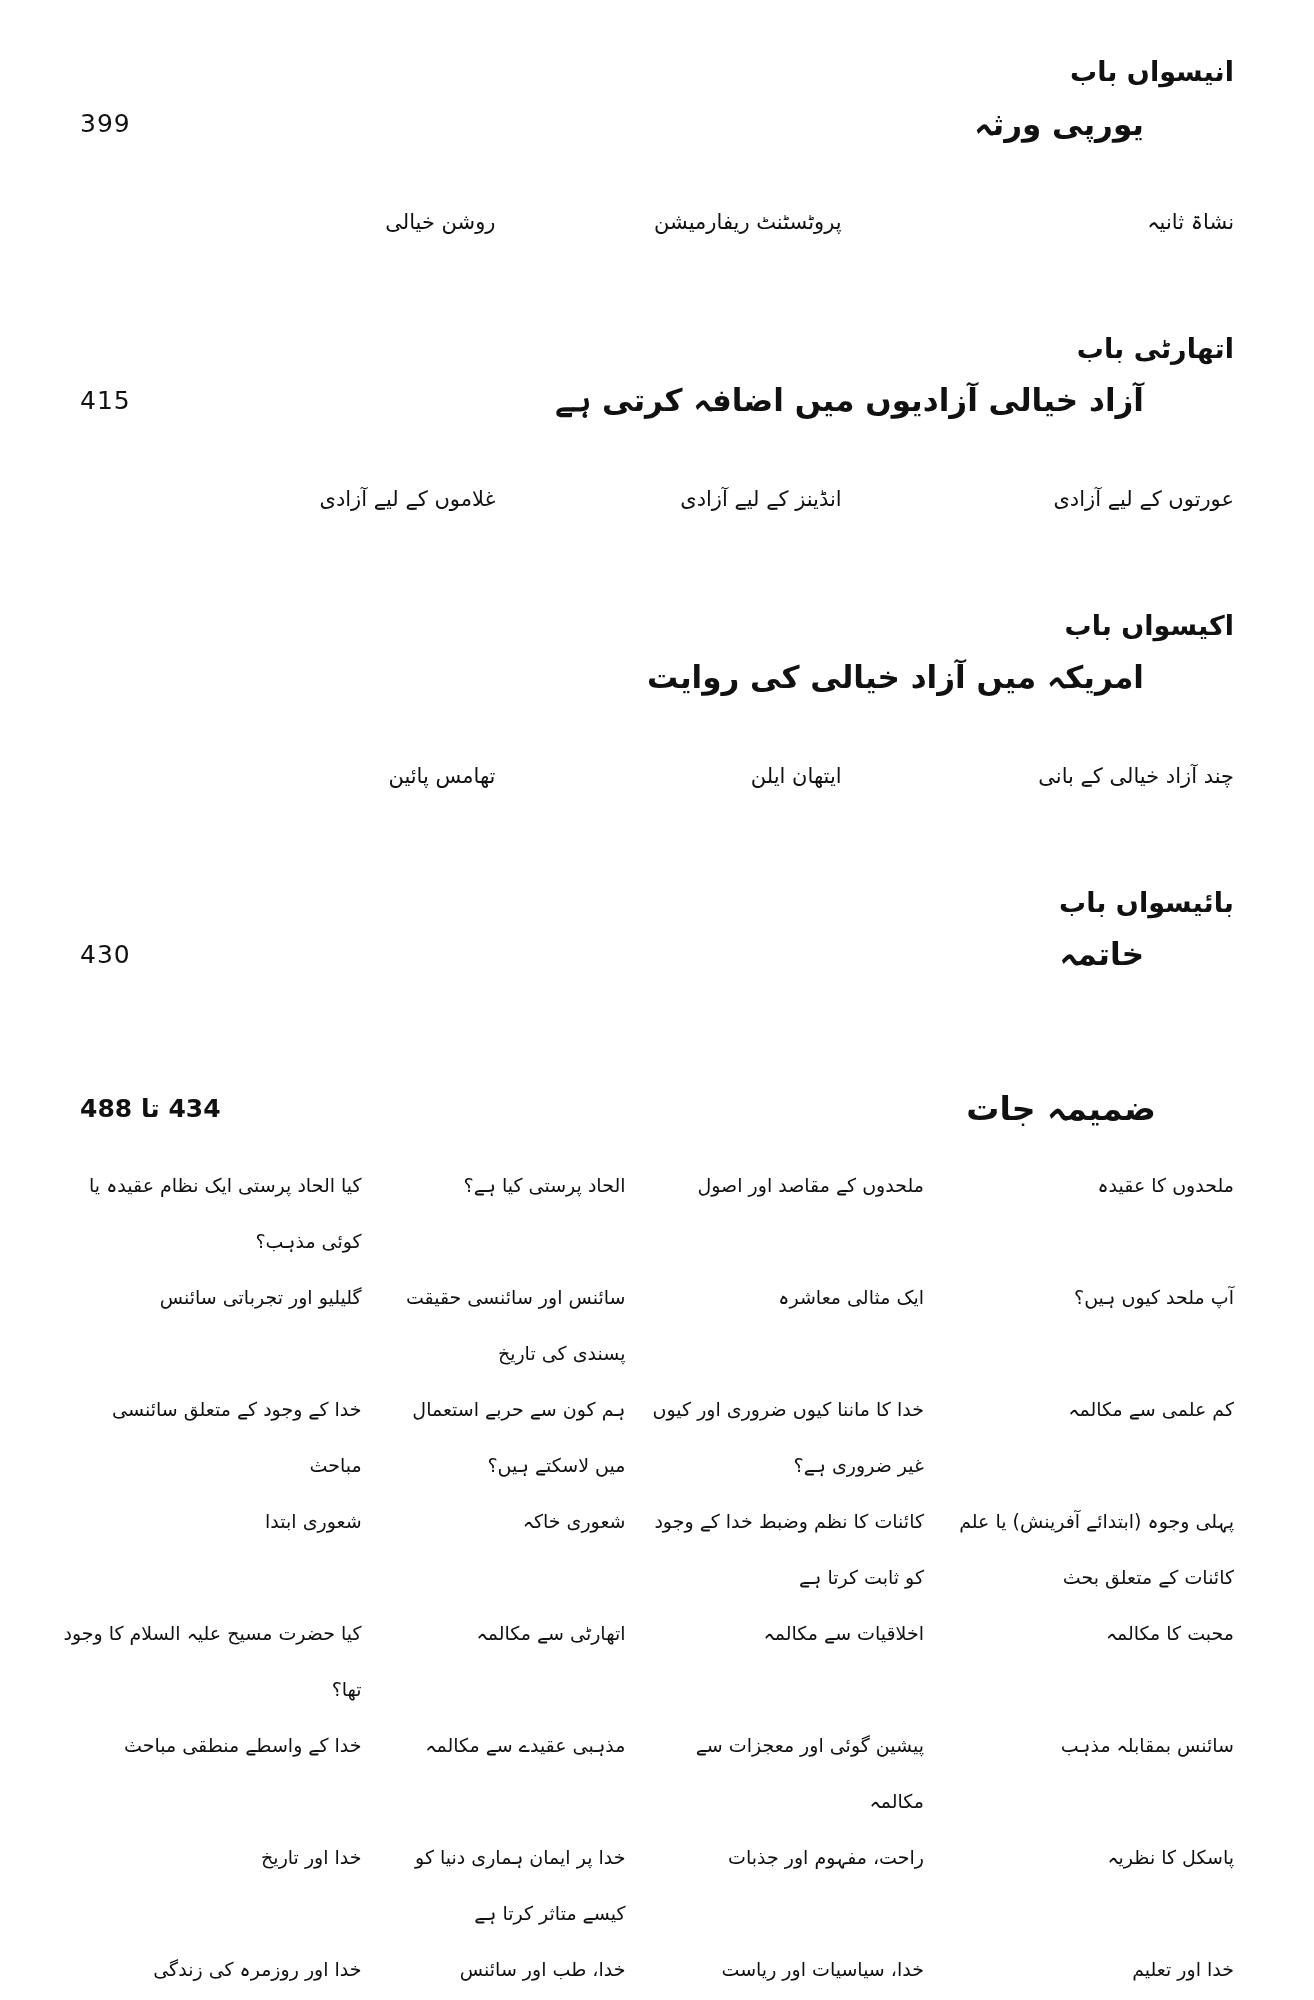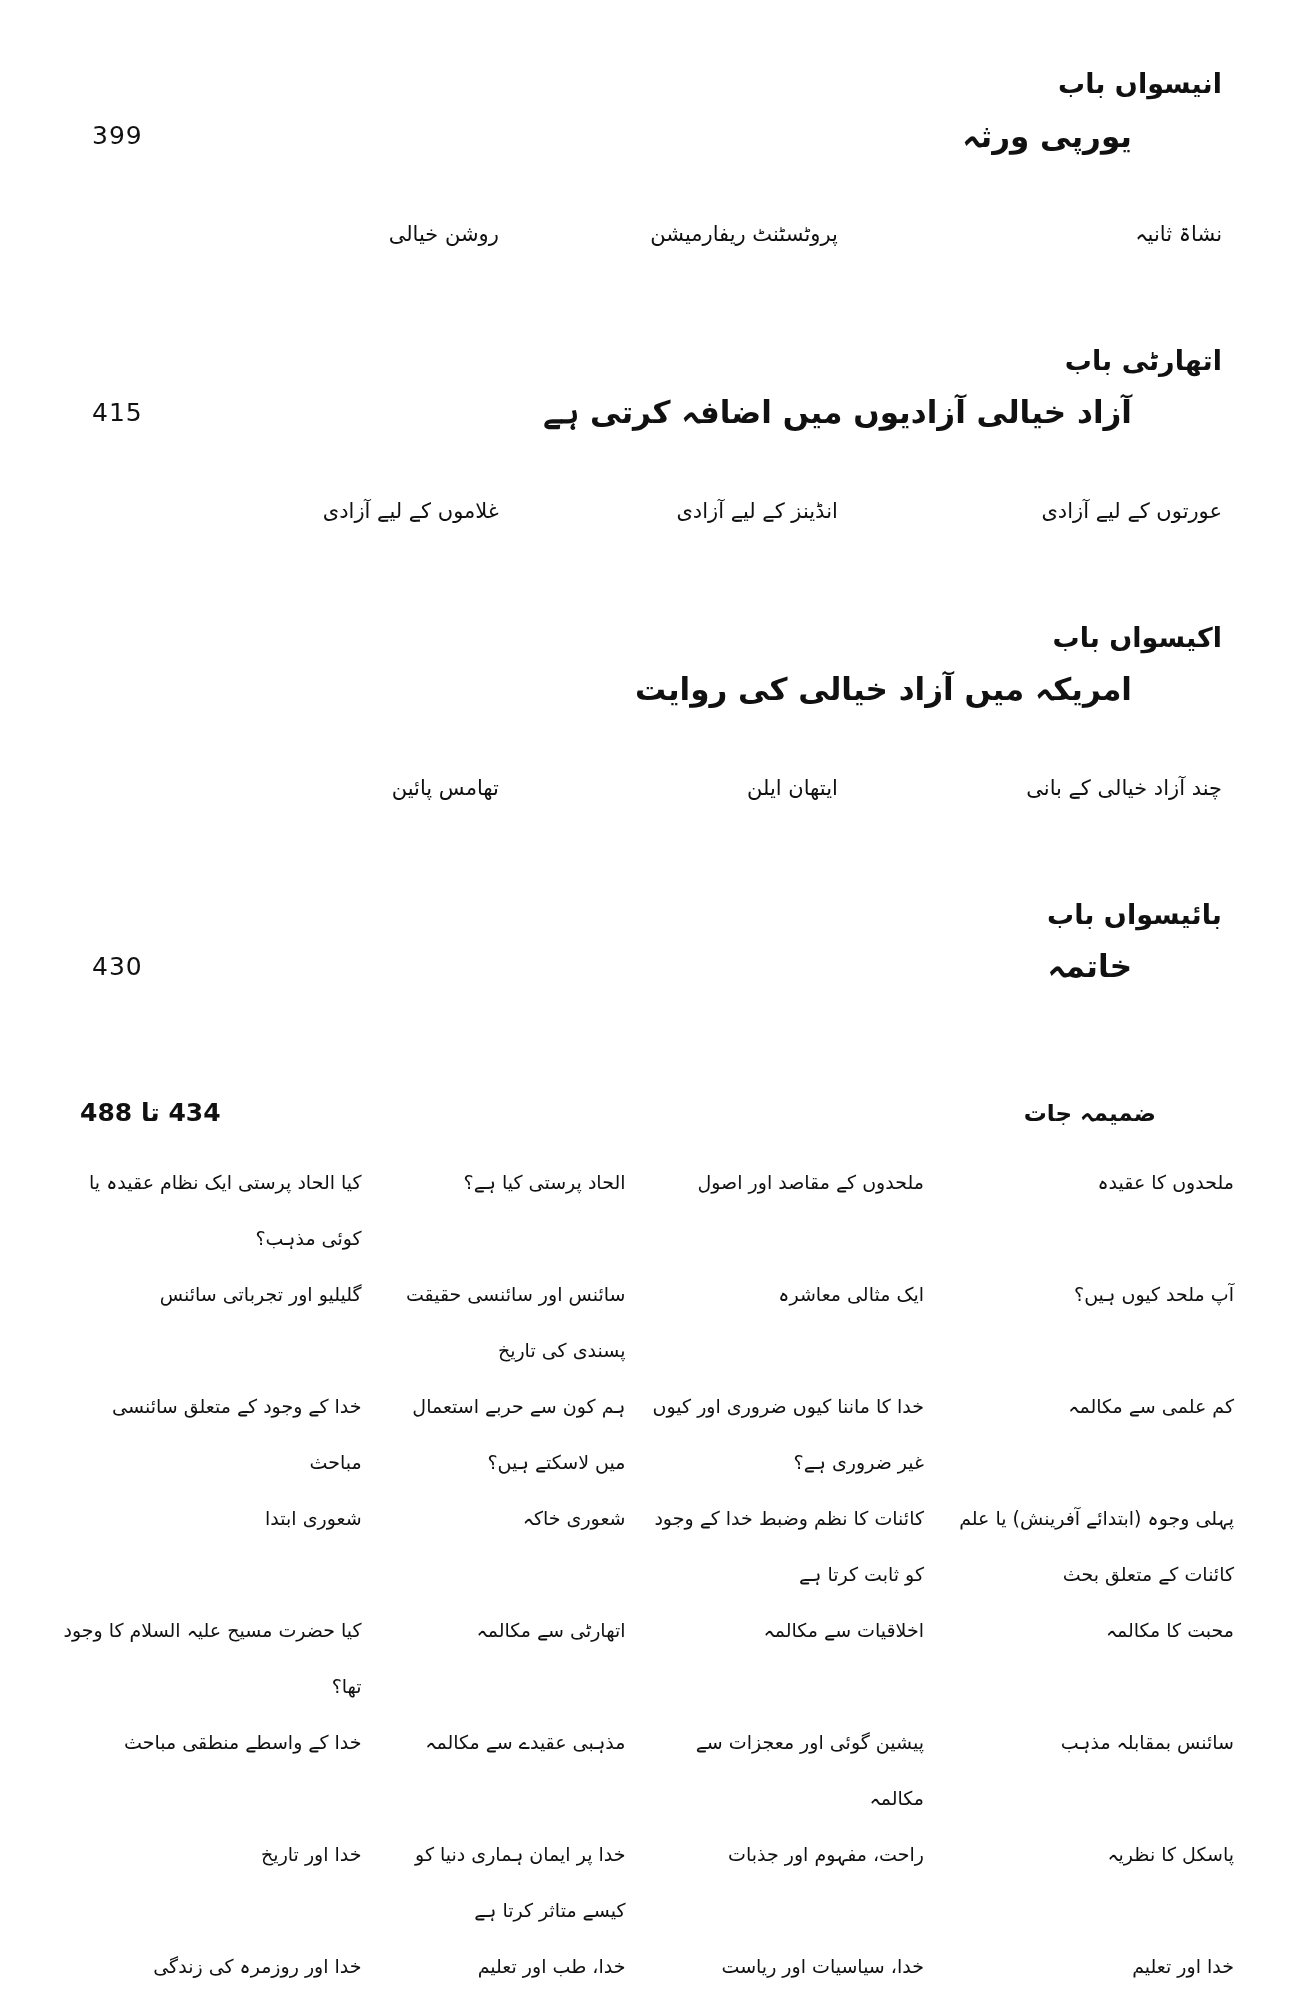--- a/index.html
+++ b/index.html
@@ -10,21 +10,21 @@
   body {
     width: 1314px;
     height: 2000px;
     box-sizing: border-box;
     padding: 52px 80px 0 80px;
     direction: rtl;
     font-family: "DejaVu Sans", sans-serif;
     color: #111111;
     overflow: hidden;
   }
-  .chapter-block { margin: 12px; }
+  .chapter-block { margin: 0; }
   .chapter-block + .chapter-block { margin-top: 86px; }
 
   .chapter-label {
     text-align: right;
     font-size: 27px;
     font-weight: 700;
     line-height: 1.5;
   }
   .title-row {
     margin-top: 8px;
@@ -56,21 +56,21 @@
     white-space: nowrap;
   }
 
   .appendix-block { margin-top: 106px; }
   .appendix-head-row {
     display: flex;
     justify-content: space-between;
     align-items: center;
   }
   .appendix-heading {
-    font-size: 23px;
+    font-size: 33px;
     font-weight: 700;
     line-height: 1.5;
     margin: 0 78px 0 0;
   }
   .appendix-range {
     font-size: 25px;
     font-weight: 700;
   }
   .appendix-grid {
     margin-top: 24px;
@@ -173,21 +173,21 @@
     <div class="appendix-cell">مذہبی عقیدے سے مکالمہ</div>
     <div class="appendix-cell">خدا کے واسطے منطقی مباحث</div>
     <div class="appendix-cell">پاسکل کا نظریہ</div>
 
     <div class="appendix-cell">راحت، مفہوم اور جذبات</div>
     <div class="appendix-cell">خدا پر ایمان ہماری دنیا کو کیسے متاثر کرتا ہے</div>
     <div class="appendix-cell">خدا اور تاریخ</div>
     <div class="appendix-cell">خدا اور تعلیم</div>
 
     <div class="appendix-cell">خدا، سیاسیات اور ریاست</div>
-    <div class="appendix-cell">خدا، طب اور تعلیم</div>
+    <div class="appendix-cell">خدا، طب اور سائنس</div>
     <div class="appendix-cell">خدا اور روزمرہ کی زندگی</div>
     <div class="appendix-cell">خدا محض ایک واہمہ ہے؟</div>
 
     <div class="appendix-cell">خدا کا ثبوت اور خصوصیات</div>
     <div class="appendix-cell">برائی کا مسئلہ یا حکمت عدل ایزدی</div>
     <div class="appendix-cell">الحاد پرستی، لاادریت اور انسان دوستی</div>
     <div class="appendix-cell"></div>
   </div>
 </section>
 

